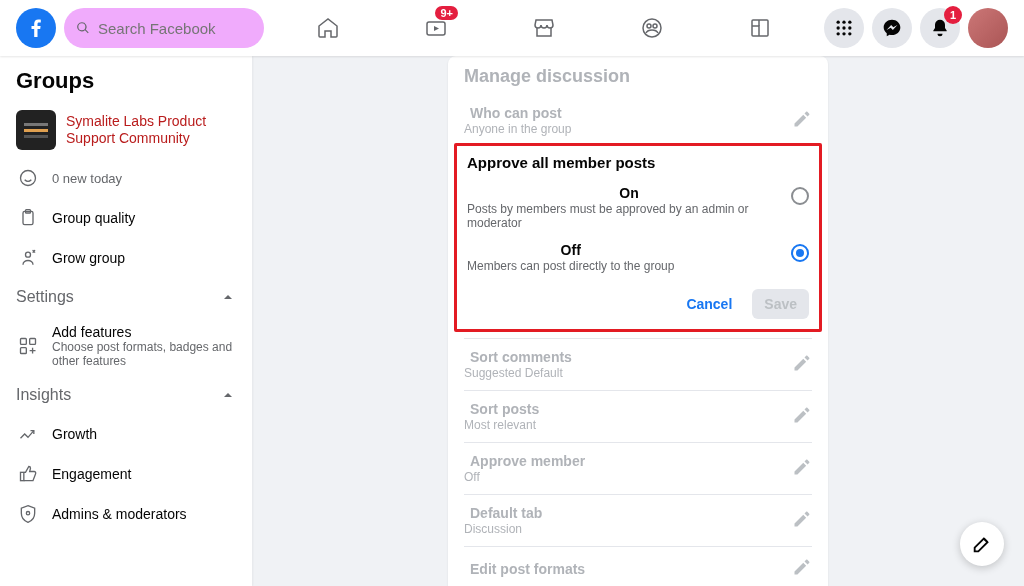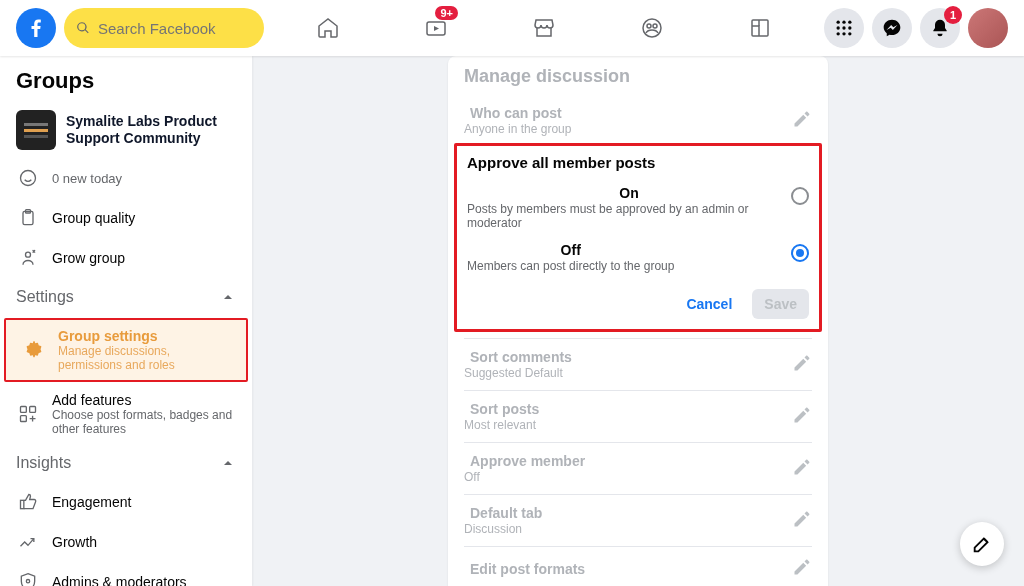--- a/index.html
+++ b/index.html
@@ -2,40 +2,40 @@
 <html><head>
 <meta charset="utf-8">
 <style>
 * { margin: 0; padding: 0; box-sizing: border-box; font-family: Helvetica, Arial, sans-serif; }
 body { background: #f0f2f5; width: 1024px; height: 586px; overflow: hidden; position: relative; }
 
 
 .topbar { position: fixed; top: 0; left: 0; right: 0; height: 56px; background: #fff; display: flex; align-items: center; padding: 0 16px; box-shadow: 0 1px 2px rgba(0,0,0,0.1); z-index: 100; }
 .logo { width: 40px; height: 40px; background: #1877f2; border-radius: 50%; display: flex; align-items: center; justify-content: center; flex-shrink: 0; }
 .logo svg { fill: #fff; width: 24px; height: 24px; }
-.search-wrap { margin-left: 8px; background: #fde047; border-radius: 50px; height: 40px; display: flex; align-items: center; padding: 0 12px; width: 200px; }
+.search-wrap { margin-left: 8px; background: #f0abfc; border-radius: 50px; height: 40px; display: flex; align-items: center; padding: 0 12px; width: 200px; }
 .search-wrap svg { width: 16px; height: 16px; fill: #65676b; }
 .search-wrap input { border: none; background: transparent; outline: none; margin-left: 8px; font-size: 15px; color: #65676b; width: 100%; }
 .center-nav { flex: 1; display: flex; justify-content: center; gap: 8px; }
 .center-nav .nav-item { width: 100px; height: 48px; display: flex; align-items: center; justify-content: center; border-radius: 8px; cursor: pointer; position: relative; }
 .center-nav .nav-item svg { width: 24px; height: 24px; fill: none; stroke: #65676b; stroke-width: 1.5; }
 .center-nav .badge { position: absolute; top: 2px; right: 28px; background: #e41e3f; color: #fff; font-size: 11px; font-weight: 600; padding: 1px 5px; border-radius: 10px; }
 .right-nav { display: flex; align-items: center; gap: 8px; }
 .right-nav .circle { width: 40px; height: 40px; background: #e4e6eb; border-radius: 50%; display: flex; align-items: center; justify-content: center; cursor: pointer; position: relative; }
 .right-nav .circle svg { width: 20px; height: 20px; fill: #050505; }
 .right-nav .circle .dot { position: absolute; top: -2px; right: -2px; background: #e41e3f; color: #fff; font-size: 11px; font-weight: 700; min-width: 18px; height: 18px; border-radius: 9px; display: flex; align-items: center; justify-content: center; }
 .avatar { width: 40px; height: 40px; border-radius: 50%; background: linear-gradient(135deg,#c77,#a55); }
 
 
 .sidebar { position: fixed; top: 56px; left: 0; bottom: 0; width: 252px; background: #fff; overflow-y: auto; box-shadow: 1px 0 2px rgba(0,0,0,0.05); }
 .sidebar h2 { font-size: 22px; font-weight: 700; padding: 12px 16px 8px; color: #050505; }
 .group-header { display: flex; align-items: center; padding: 8px 16px; gap: 10px; }
 .group-thumb { width: 40px; height: 40px; border-radius: 6px; background: #222; flex-shrink: 0; display:flex; align-items:center; justify-content:center; }
 .group-thumb-inner { width: 24px; height: 3px; background: #e0a050; box-shadow: 0 -6px 0 #777, 0 6px 0 #555; }
-.group-header .gname { font-size: 14px; font-weight: 700; color: #0f172a; line-height: 1.2; }
+.group-header .gname { font-size: 14px; font-weight: 400; color: #b91c1c; line-height: 1.2; }
 .side-item { display: flex; align-items: center; padding: 8px 16px; gap: 12px; cursor: pointer; color: #050505; font-size: 14px; }
 .side-item .icon { width: 24px; height: 24px; display: flex; align-items: center; justify-content: center; flex-shrink: 0; }
 .side-item .icon svg { width: 20px; height: 20px; fill: none; stroke: #65676b; stroke-width: 1.6; }
 .side-item.sub { padding-left: 44px; font-size: 13px; color: #65676b; }
 .section-head { display: flex; align-items: center; justify-content: space-between; padding: 10px 16px; font-size: 16px; color: #65676b; cursor: pointer; }
 .section-head svg { width: 16px; height: 16px; fill: #65676b; }
 .highlight-box { border: 2px solid #e31b23; margin: 2px 4px; border-radius: 2px; }
 .side-item.active { background: #fef3e5; }
 .side-item.active .label-main { color: #e89b3c; font-weight: 600; }
 .side-item.active .label-sub { color: #e8a85c; font-size: 12px; }
@@ -188,34 +188,20 @@
     <span>Grow group</span>
   </div>
 
   <div class="section-head">
     <span>Settings</span>
     <svg viewBox="0 0 24 24">
         <path d="M6 15l6-6 6 6z"></path>
       </svg>
   </div>
 
-  <div class="highlight-box">
-    <div class="side-item active">
-      <span class="icon">
-          <svg viewBox="0 0 24 24">
-            <circle cx="12" cy="12" r="3"></circle>
-            <path d="M12 2l1 3 3-1 1 3 3 1-1 3 1 3-3 1-1 3-3-1-1 3-1-3-3 1-1-3-3-1 1-3-1-3 3-1 1-3 3 1z" stroke-linejoin="round"></path>
-          </svg>
-        </span>
-      <span class="labels">
-        <span class="label-main">Group settings</span>
-        <span class="label-sub">Manage discussions, permissions and roles</span>
-      </span>
-    </div>
-  </div>
 
   <div class="side-item">
     <span class="icon">
         <svg viewBox="0 0 24 24">
           <rect x="3" y="3" width="7" height="7" rx="1"></rect>
           <rect x="14" y="3" width="7" height="7" rx="1"></rect>
           <rect x="3" y="14" width="7" height="7" rx="1"></rect>
           <path d="M17.5 14v7M14 17.5h7"></path>
         </svg>
       </span>
@@ -227,34 +213,34 @@
 
   <div class="section-head">
     <span>Insights</span>
     <svg viewBox="0 0 24 24">
         <path d="M6 15l6-6 6 6z"></path>
       </svg>
   </div>
   <div class="side-item">
     <span class="icon">
         <svg viewBox="0 0 24 24">
+          <path d="M3 17l5-5 4 4 7-8"></path>
+          <path d="M15 8h4v4"></path>
+        </svg>
+      </span>
+    <span>Growth</span>
+  </div>
+  <div class="side-item">
+    <span class="icon">
+        <svg viewBox="0 0 24 24">
           <path d="M7 20h11l3-8a2 2 0 00-2-3h-5l1-4a2 2 0 00-2-2l-4 7H7"></path>
           <rect x="3" y="10" width="4" height="10"></rect>
         </svg>
       </span>
     <span>Engagement</span>
-  </div>
-  <div class="side-item">
-    <span class="icon">
-        <svg viewBox="0 0 24 24">
-          <path d="M3 17l5-5 4 4 7-8"></path>
-          <path d="M15 8h4v4"></path>
-        </svg>
-      </span>
-    <span>Growth</span>
   </div>
   <div class="side-item">
     <span class="icon">
         <svg viewBox="0 0 24 24">
           <path d="M12 2l8 3v6c0 5-3 9-8 11-5-2-8-6-8-11V5l8-3z"></path>
           <circle cx="12" cy="11" r="2"></circle>
         </svg>
       </span>
     <span>Admins &amp; moderators</span>
   </div>

